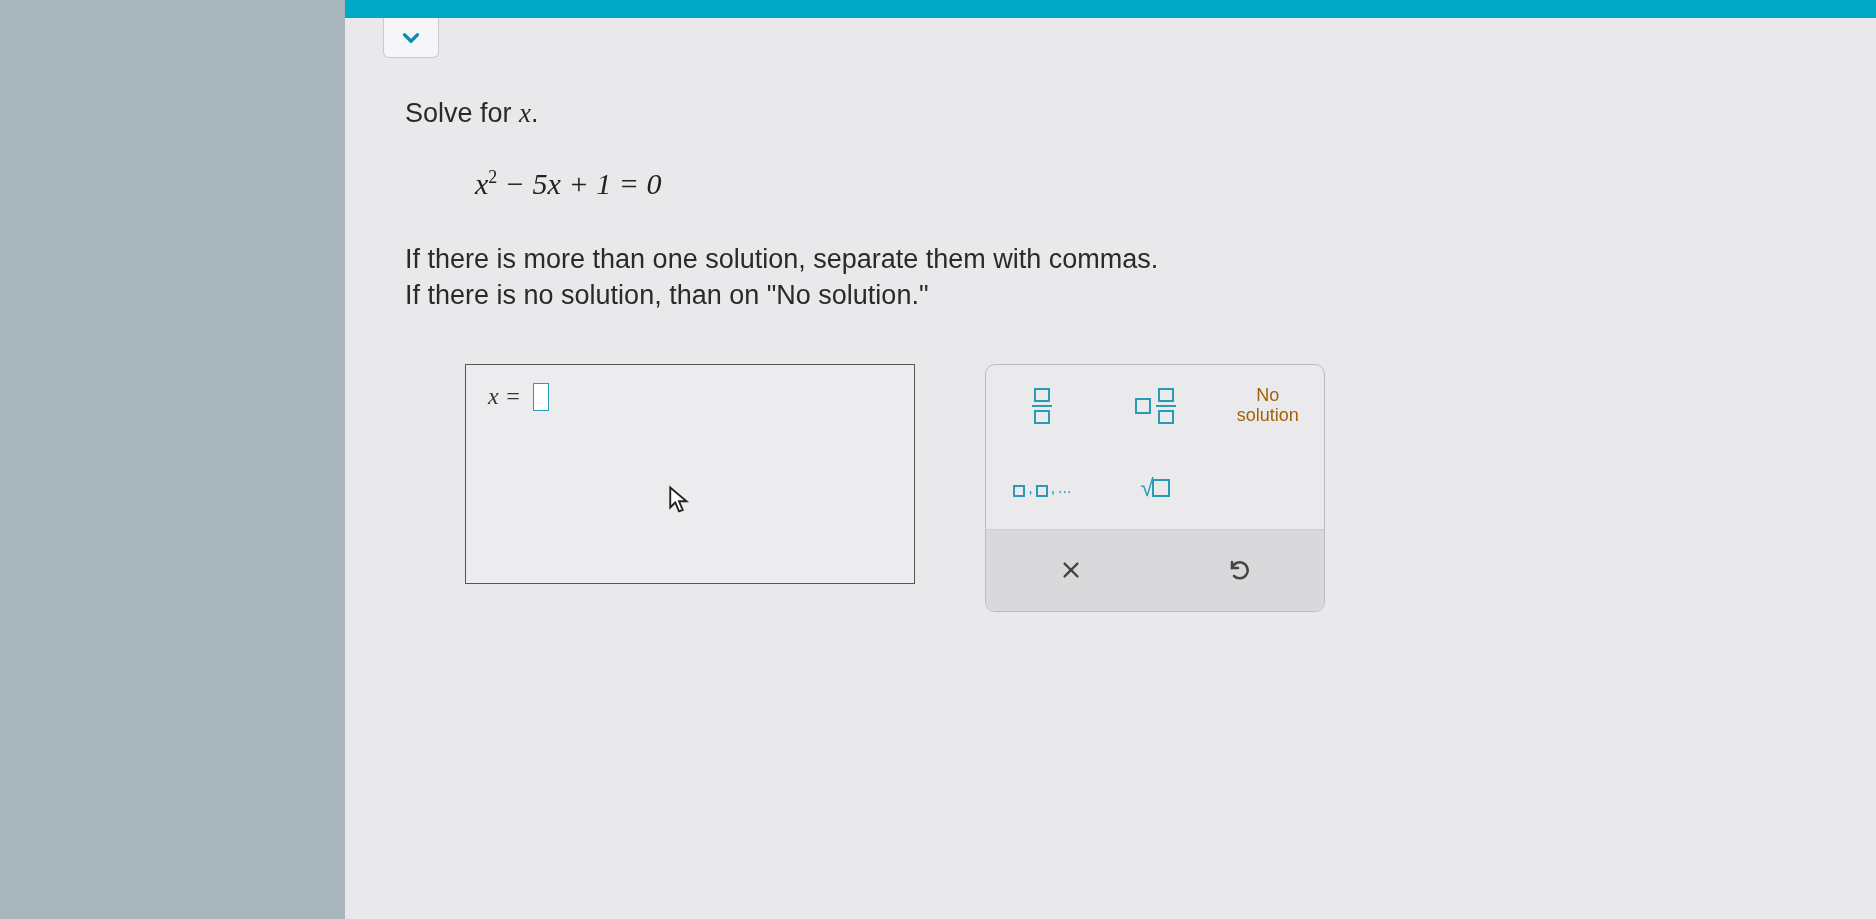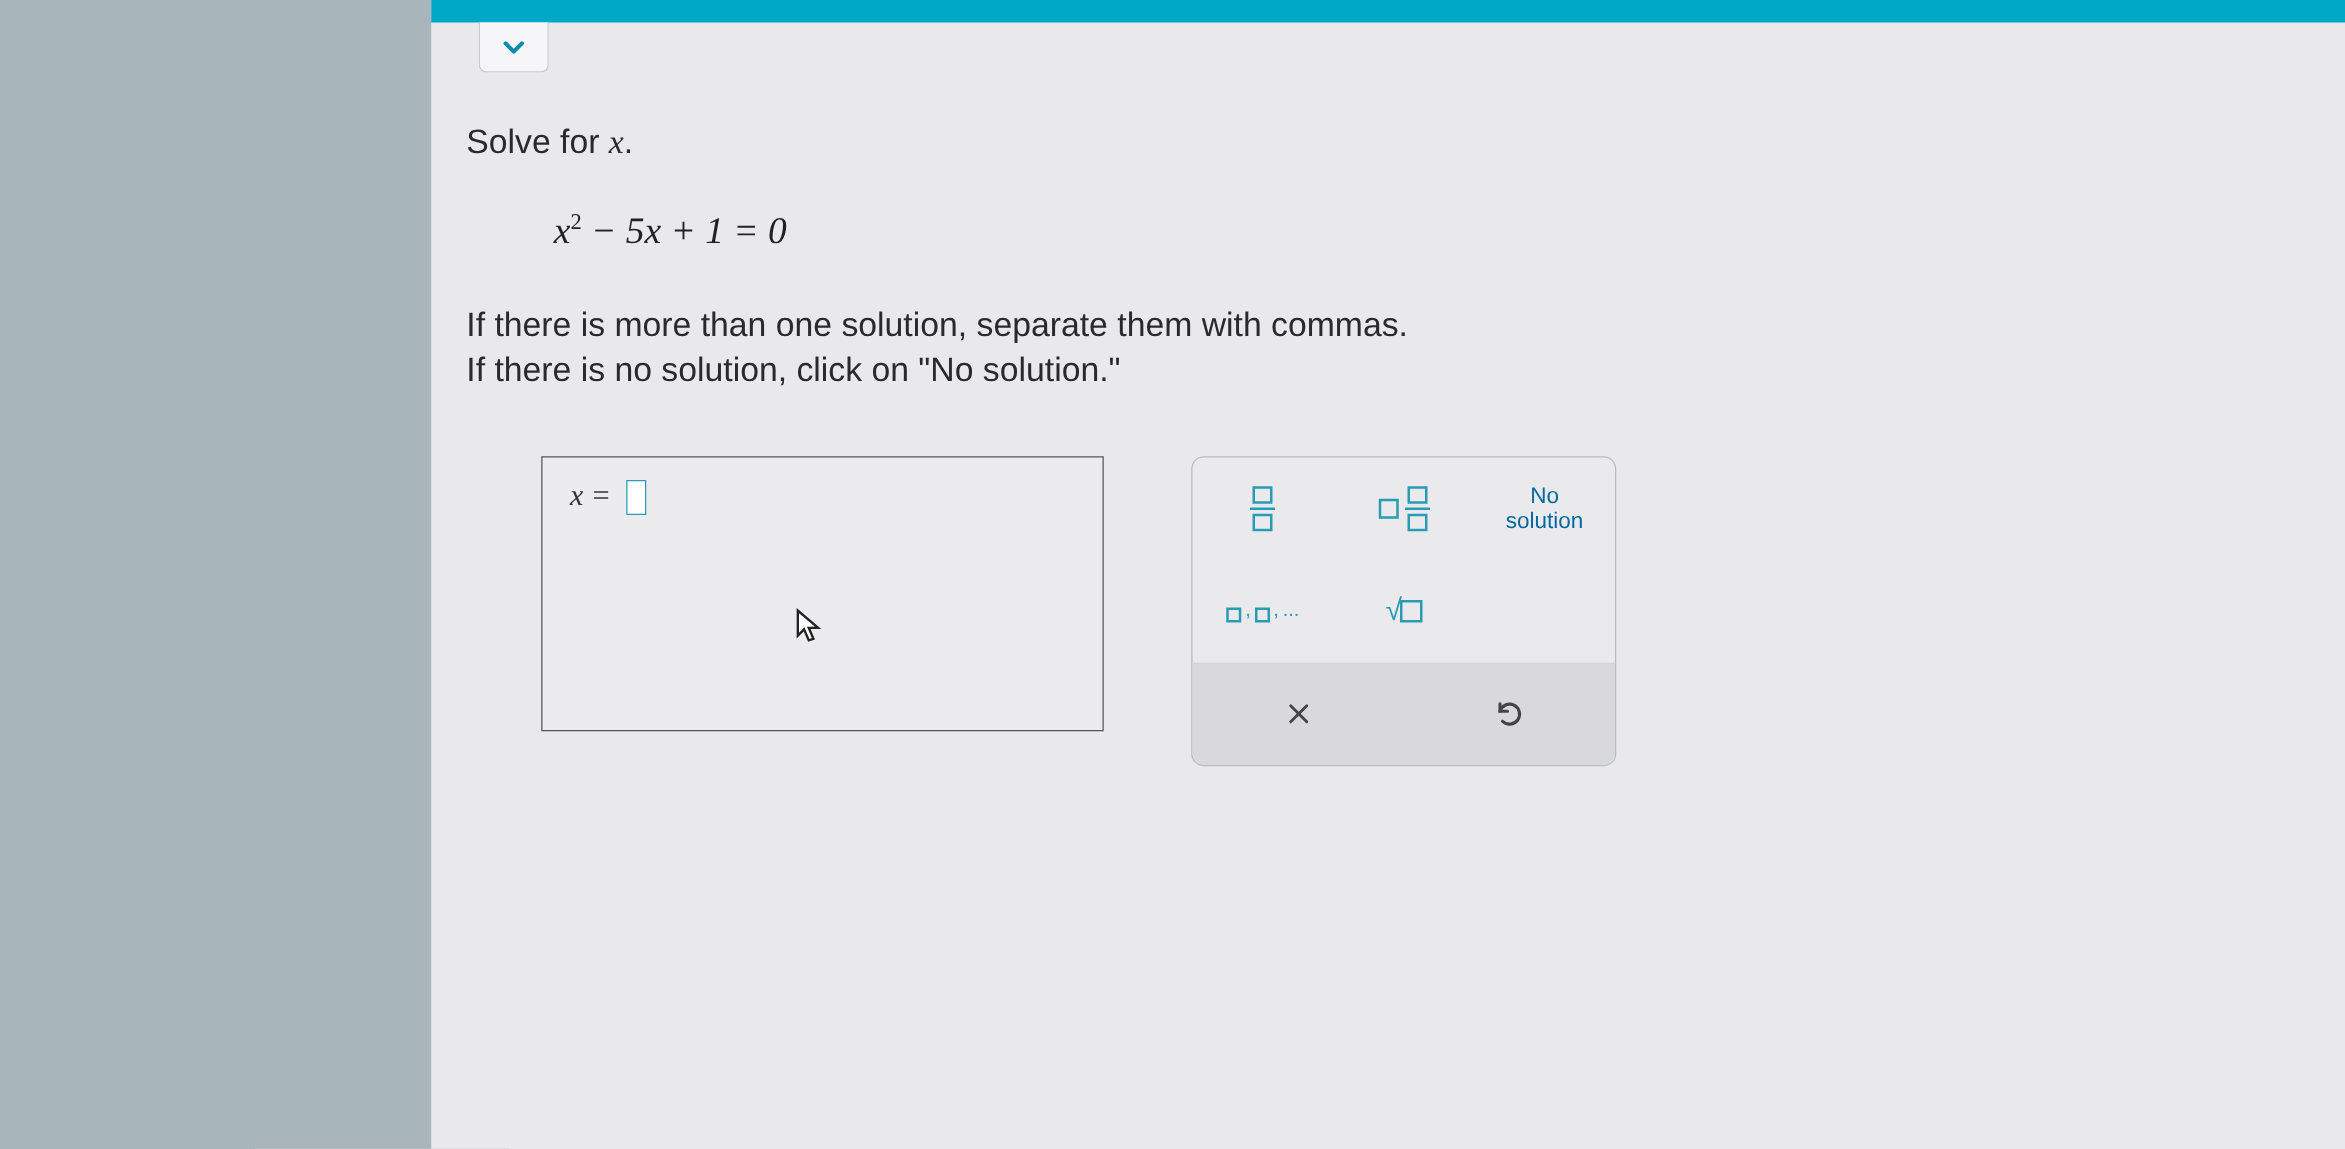--- a/index.html
+++ b/index.html
@@ -41,21 +41,21 @@
     background: #f6f6f8;
     border: 1px solid #c8cacc;
     border-top: none;
     border-radius: 0 0 6px 6px;
     display: flex;
     align-items: center;
     justify-content: center;
     cursor: pointer;
   }
   .content {
-    padding: 80px 60px 40px 28px;
+    padding: 80px 60px 40px 60px;
     color: #333;
   }
   .prompt {
     font-size: 27px;
     color: #2a2a2a;
     margin-bottom: 38px;
   }
   .prompt .var { font-style: italic; font-family: "Times New Roman", serif; }
   .equation {
     font-family: "Times New Roman", serif;
@@ -121,21 +121,21 @@
   .keypad-cell {
     flex: 1;
     display: flex;
     align-items: center;
     justify-content: center;
     cursor: pointer;
     font-size: 18px;
     color: #2a9bb5;
   }
   .keypad-cell.text {
-    color: #0369a1;
+    color: #a16207;
     font-size: 18px;
     line-height: 1.1;
     text-align: center;
   }
   .keypad-row.footer {
     background: #d9d9dc;
     border-radius: 0 0 10px 10px;
     border-top: 1px solid #cfcfd2;
   }
   .keypad-row.footer .keypad-cell {
@@ -196,21 +196,21 @@
       <div class="prompt">
         <span>Solve for </span><span class="var">x</span><span>.</span>
       </div>
 
       <div class="equation">
         <span>x</span><sup>2</sup><span> − 5</span><span>x</span><span> + 1 = 0</span>
       </div>
 
       <div class="instructions">
         <div>If there is more than one solution, separate them with commas.</div>
-        <div>If there is no solution, click on "No solution."</div>
+        <div>If there is no solution, than on "No solution."</div>
       </div>
 
       <div class="work-row">
         <div class="answer-box">
           <div class="answer-line">
             <span>x =</span>
             <span class="answer-cursor"></span>
           </div>
           <div class="cursor-pointer">
             <svg width="26" height="30" viewBox="0 0 20 24" fill="none" stroke="#222" stroke-width="1.5">

